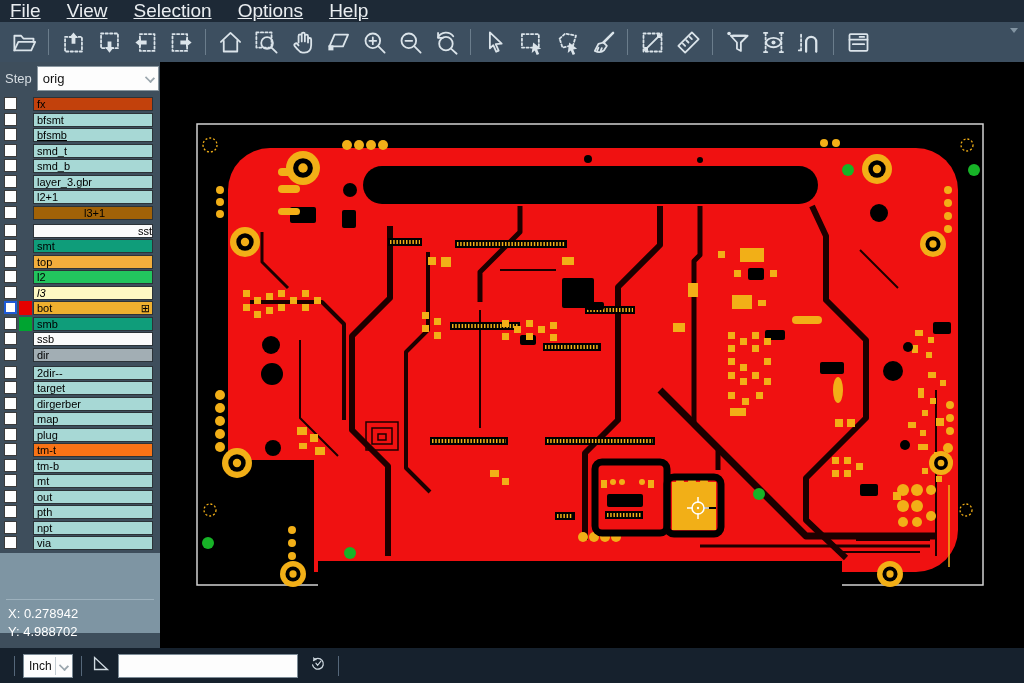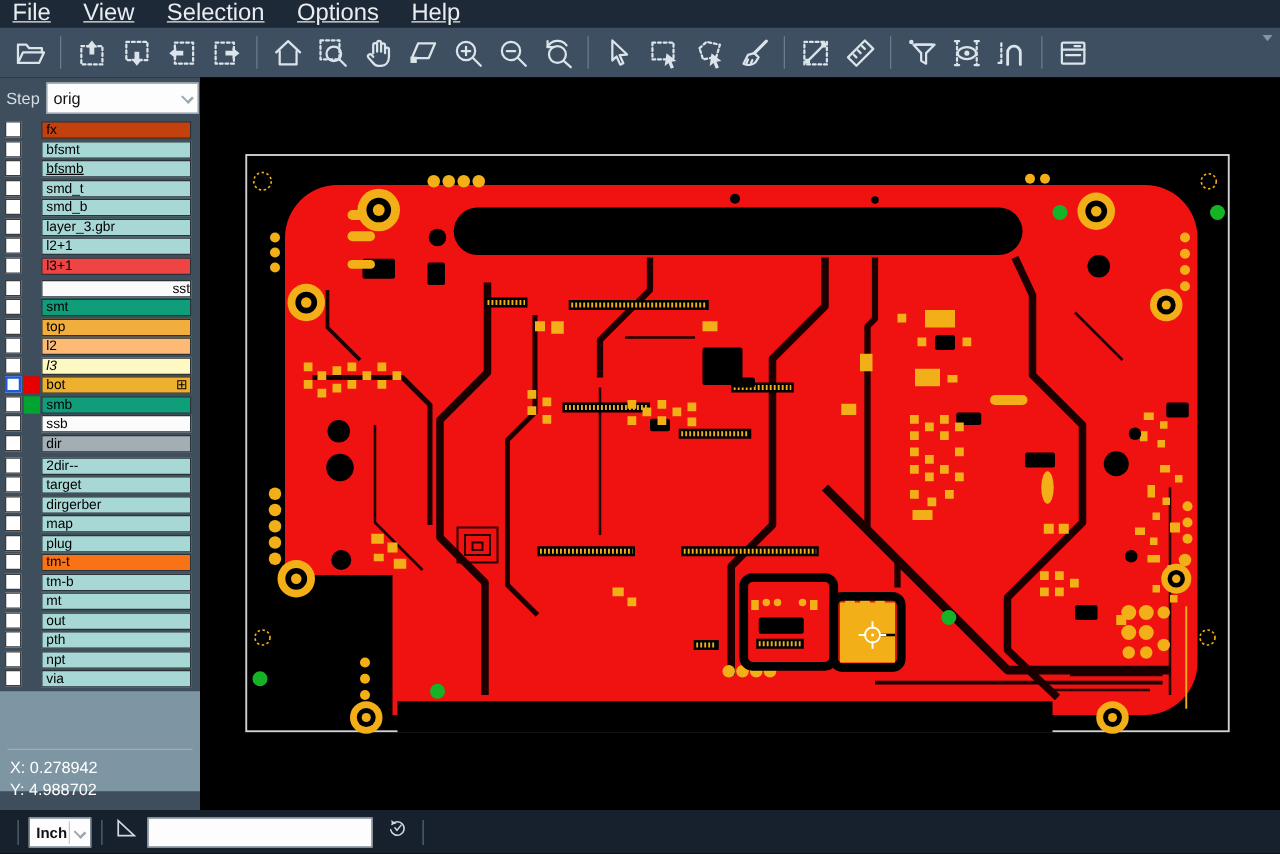--- a/index.html
+++ b/index.html
@@ -50,21 +50,21 @@
   #coordx { top:53px; } #coordy { top:71px; }
 
   
   #canvas { position:absolute; left:160px; top:62px; width:864px; height:586px; background:#000; }
 
   
   #statusbar { position:absolute; left:0; top:648px; width:1024px; height:35px; background:#16212d;
     display:flex; align-items:center; }
   .ssep { width:1px; height:20px; background:#55płyn; background:#55677a; margin:0 8px; }
   #unitcombo { width:50px; height:24px; background:#fdfdfd; border:1px solid #7c8b96; position:relative;
-    display:flex; align-items:center;font-weight:bold; }
+    display:flex; align-items:center; }
   #unitvalue { font-size:12px; color:#111; margin-left:5px; }
   #unitcombo .cdiv { position:absolute; right:16px; top:2px; bottom:2px; width:1px; background:#c3ccd2; }
   #tri-icon svg { width:22px; height:22px; stroke:#cfd9e0; stroke-width:1.5; fill:none; }
   #goto-input { width:180px; height:24px; background:#fdfdfd; border:1px solid #7c8b96;
     font-size:12px; padding:0 4px; color:#111; }
   #sync-icon svg { width:20px; height:20px; stroke:#cfd9e0; stroke-width:1.5; fill:none; stroke-linecap:round; }
 </style>
 </head>
 <body>
 
@@ -261,39 +261,39 @@
           <div class="layer-row">
             <span class="cbx"></span>
             <div class="lname" style="background: rgb(167, 216, 213);">layer_3.gbr</div>
           </div>
           <div class="layer-row">
             <span class="cbx"></span>
             <div class="lname" style="background: rgb(167, 216, 213);">l2+1</div>
           </div>
           <div class="layer-row">
             <span class="cbx"></span>
-            <div class="lname" style="background: #ef4444;">l3+1</div>
+            <div class="lname" style="background: #a16207; text-align: center;">l3+1</div>
           </div>
         </div>
         <div class="layer-group">
           <div class="layer-row">
             <span class="cbx"></span>
             <div class="lname" style="background: rgb(251, 251, 251); text-align: right;">sst</div>
           </div>
           <div class="layer-row">
             <span class="cbx"></span>
             <div class="lname" style="background: rgb(15, 157, 122);">smt</div>
           </div>
           <div class="layer-row">
             <span class="cbx"></span>
             <div class="lname" style="background: rgb(242, 174, 60);">top</div>
           </div>
           <div class="layer-row">
             <span class="cbx"></span>
-            <div class="lname" style="background: #fdba74;">l2</div>
+            <div class="lname" style="background: #22c55e;">l2</div>
           </div>
           <div class="layer-row">
             <span class="cbx"></span>
             <div class="lname" style="background: #fef9c3; font-style: italic;">l3</div>
           </div>
           <div class="layer-row">
             <span class="cbx sel"></span>
             <div class="swatch" style="background: rgb(230, 0, 0);"></div>
             <div class="lname" style="background: rgb(238, 176, 47);">bot<span class="gridglyph">⊞</span></div>
           </div>

